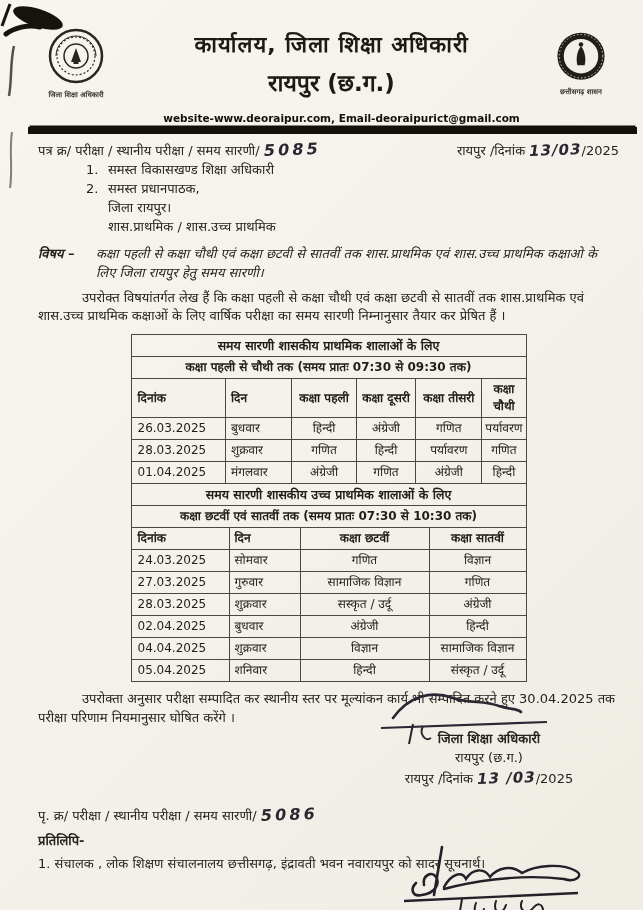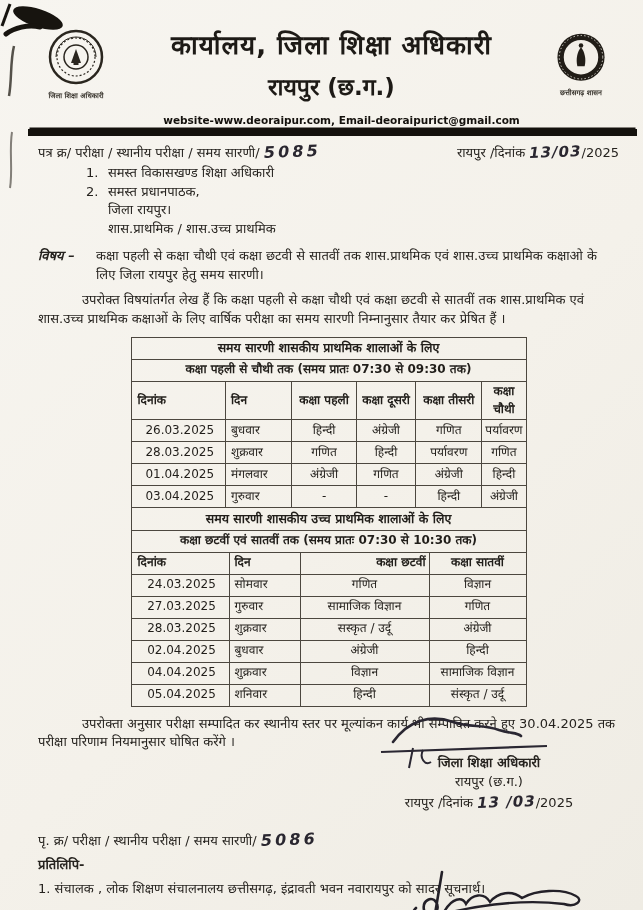--- a/index.html
+++ b/index.html
@@ -7,46 +7,46 @@
   .page{position:relative;width:643px;height:910px;overflow:hidden;color:#26231f;
         background:linear-gradient(135deg,#f7f5f0 0%,#f4f1ea 55%,#efece4 100%);}
   
   .artifact{position:absolute;pointer-events:none;}
   
   .header-row{display:flex;align-items:center;padding:26px 26px 0 34px;}
   .seal{width:84px;text-align:center;flex:0 0 auto;}
   .seal svg{display:block;margin:0 auto;}
   .seal-caption{font-size:7px;font-weight:bold;margin-top:2px;color:#3a362f;line-height:1.1;}
   .head-center{flex:1;text-align:center;padding:0 4px;}
-  .title1{font-size:26px;font-weight:bold;letter-spacing:1px;color:#1d1a16;}
+  .title1{font-size:22px;font-weight:bold;letter-spacing:1px;color:#1d1a16;}
   .title2{font-size:23px;font-weight:bold;margin-top:8px;color:#1d1a16;}
   .website{text-align:center;font-weight:bold;font-size:10.5px;margin-top:12px;color:#14110d;padding-left:40px;}
   .rule{margin:3px 6px 0 28px;height:6px;border-top:1.5px solid #14110d;background:#14110d;
         box-shadow:0 -3px 0 -1.5px #14110d;}
   
   .content{padding:4px 24px 0 38px;font-size:13px;line-height:1.45;}
   .ref-row{display:flex;justify-content:space-between;align-items:baseline;}
   .hand{display:inline-block;font-size:16px;font-weight:600;letter-spacing:3px;
         transform:skew(-10deg) rotate(-2deg);color:#2a2730;}
   .hand-sm{font-size:15px;letter-spacing:1px;}
   .recipients{margin:0 0 2px 48px;}
   .recipients .num{display:inline-block;width:22px;}
   .indent2{margin-left:22px;}
   .subject-row{display:flex;margin-top:8px;}
   .subject-label{flex:0 0 58px;font-weight:bold;font-style:italic;}
-  .subject-text{flex:1;}
+  .subject-text{flex:1;font-style:italic;}
   .para{margin-top:6px;text-indent:44px;}
   
   .tbl-wrap{width:396px;margin:8px auto 7px;}
   table{width:100%;border-collapse:collapse;font-size:12px;color:#211e1a;}
   td,th{border:1px solid #4c473f;padding:1.5px 3px;text-align:center;height:18px;}
   .tbl-title td{font-weight:bold;font-size:12.5px;}
   .tbl-sub td{font-weight:bold;font-size:12px;}
   th{font-weight:bold;}
-  td.date{text-align:center;padding-left:6px;}
+  td.date{text-align:left;padding-left:6px;}
   td.day{text-align:left;padding-left:5px;}
   
   .close-para{margin-top:8px;text-indent:44px;}
   .sig1{position:relative;width:240px;margin:2px 10px 0 auto;text-align:center;font-size:13px;}
   .sig1 .svg-holder{position:absolute;left:10px;top:-46px;}
   .sig1 .line1{font-weight:bold;}
   .footer-zone{position:relative;margin-top:14px;}
   .ref2-row{display:flex;justify-content:space-between;align-items:baseline;}
   .copies{margin-top:2px;}
   .copies div{margin-top:5px;}
@@ -166,42 +166,34 @@
 
             <tr>
               <td class="date">01.04.2025</td>
               <td class="day">मंगलवार</td>
               <td>अंग्रेजी</td>
               <td>गणित</td>
               <td>अंग्रेजी</td>
               <td>हिन्दी</td>
             </tr>
 
-            <tr>
-              <td class="date">03.04.2025</td>
-              <td class="day">गुरुवार</td>
-              <td>-</td>
-              <td>-</td>
-              <td>हिन्दी</td>
-              <td>अंग्रेजी</td>
-            </tr>
           </tbody>
       </table>
       <table style="margin-top:-1px;">
         <tbody>
           <tr class="tbl-title">
               <td colspan="4">समय सारणी शासकीय उच्च प्राथमिक शालाओं के लिए</td>
             </tr>
           <tr class="tbl-sub">
               <td colspan="4">कक्षा छटवीं एवं सातवीं तक (समय प्रातः 07:30 से 10:30 तक)</td>
             </tr>
           <tr>
             <th style="width:88px;text-align:left;padding-left:6px;">दिनांक</th>
             <th style="width:62px;text-align:left;padding-left:5px;">दिन</th>
-            <th style="width:122px;text-align:right;">कक्षा छटवीं</th>
+            <th style="width:122px;">कक्षा छटवीं</th>
             <th>कक्षा सातवीं</th>
           </tr>
         </tbody>
         <tbody>
 
             <tr>
               <td class="date">24.03.2025</td>
               <td class="day">सोमवार</td>
               <td>गणित</td>
               <td>विज्ञान</td>

